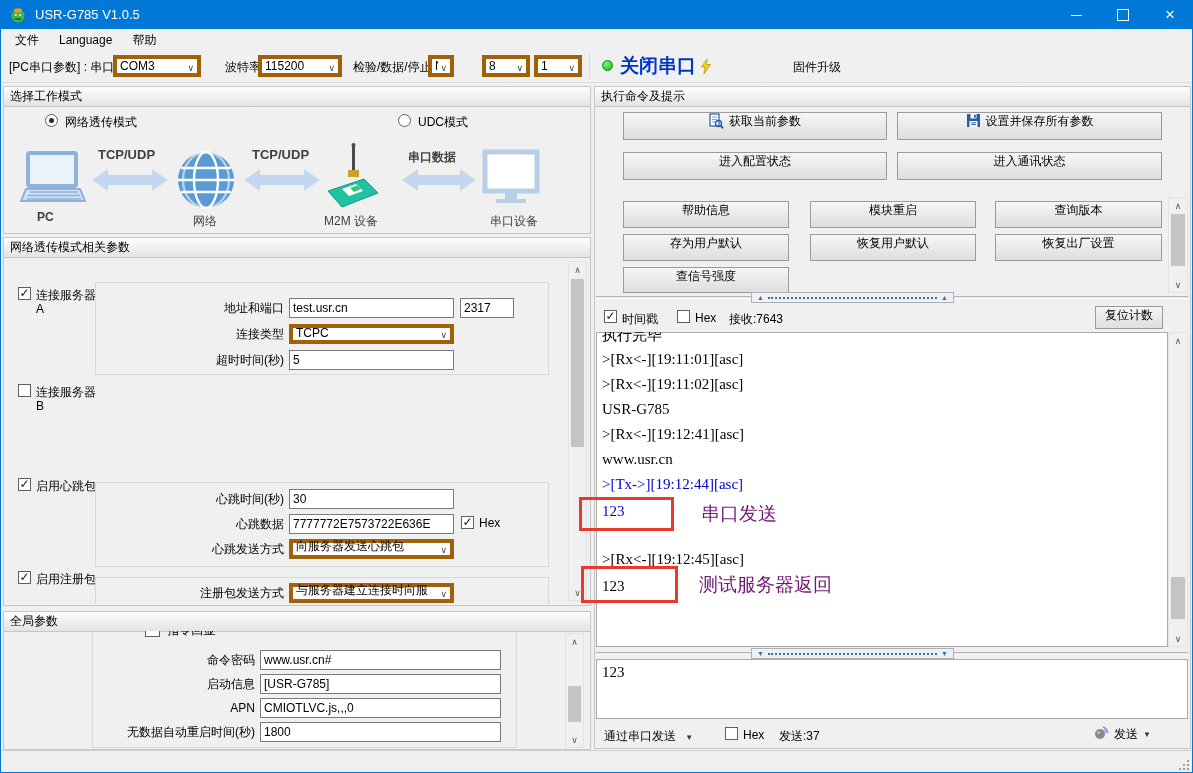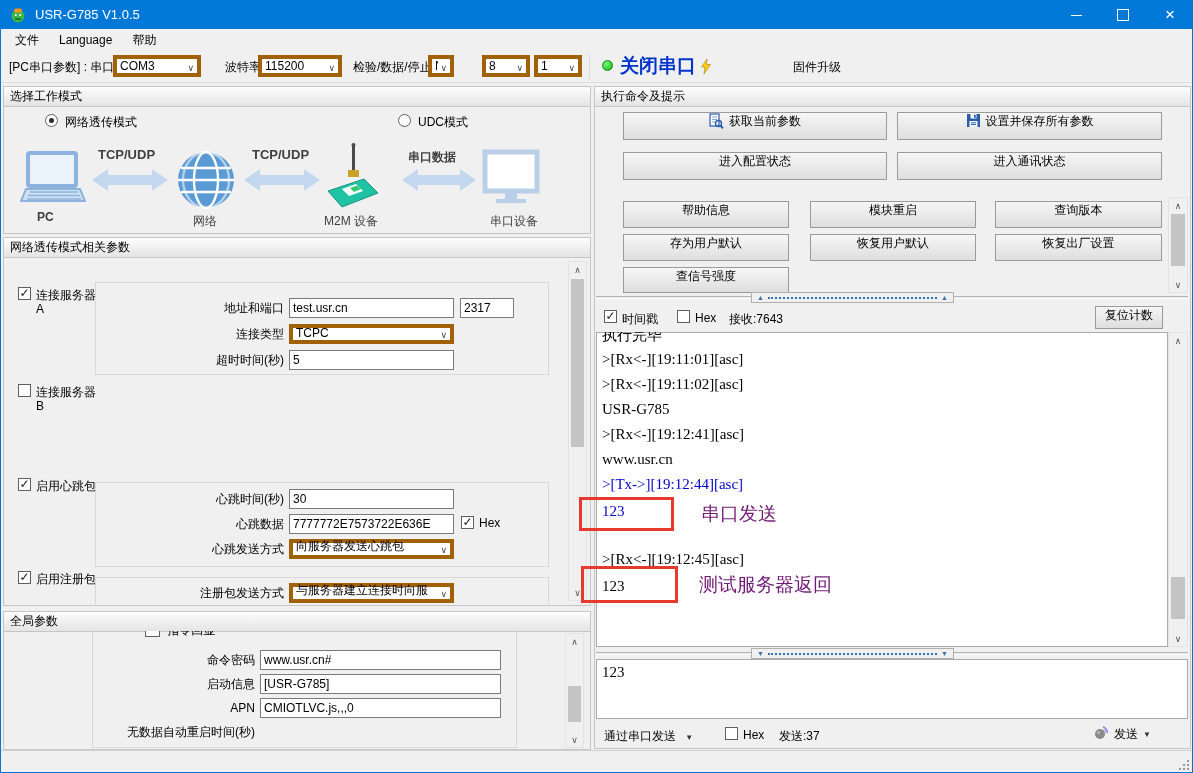--- a/index.html
+++ b/index.html
@@ -270,20 +270,21 @@
       <span class="cb" style="display:inline-flex;vertical-align:top;"></span>
       <span style="padding-left:4px;">指令回显</span>
     </div>
     <span class="abs flabel" style="left:81px;top:19px;width:170px;">命令密码</span>
     <div class="abs tin" style="left:256px;top:19px;width:241px;">www.usr.cn#</div>
     <span class="abs flabel" style="left:81px;top:43px;width:170px;">启动信息</span>
     <div class="abs tin" style="left:256px;top:43px;width:241px;">[USR-G785]</div>
     <span class="abs flabel" style="left:81px;top:67px;width:170px;">APN</span>
     <div class="abs tin" style="left:256px;top:67px;width:241px;">CMIOTLVC.js,,,0</div>
     <span class="abs flabel" style="left:81px;top:91px;width:170px;">无数据自动重启时间(秒)</span>
+    <div class="abs tin" style="left:256px;top:91px;width:241px;">1800</div>
 
     <div class="abs sbar" style="left:561px;top:2px;width:19px;height:115px;">
       <span class="sarr" style="top:0;">∧</span>
       <div class="sthumb" style="top:52px;height:36px;"></div>
       <span class="sarr" style="bottom:0;">∨</span>
     </div>
   </div>
 </div>
 
 <div class="abs grp" style="left:593px;top:85px;width:597px;height:663px;">

